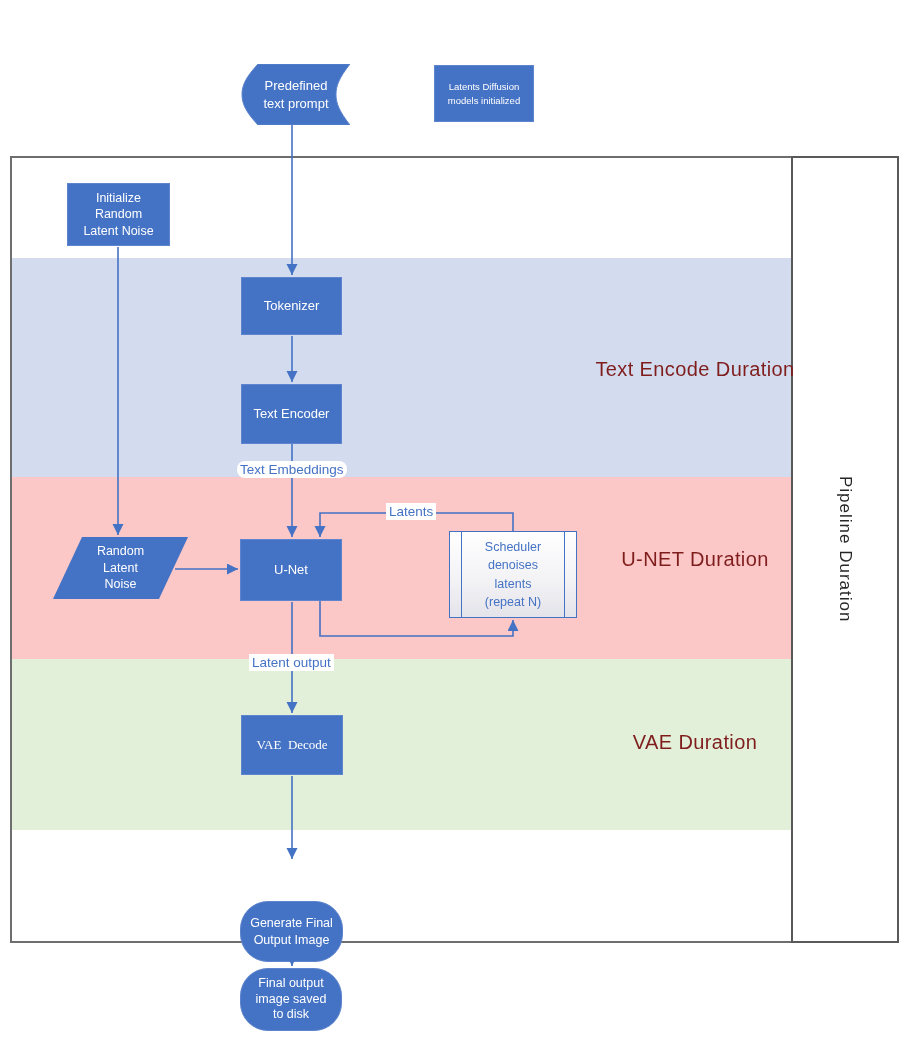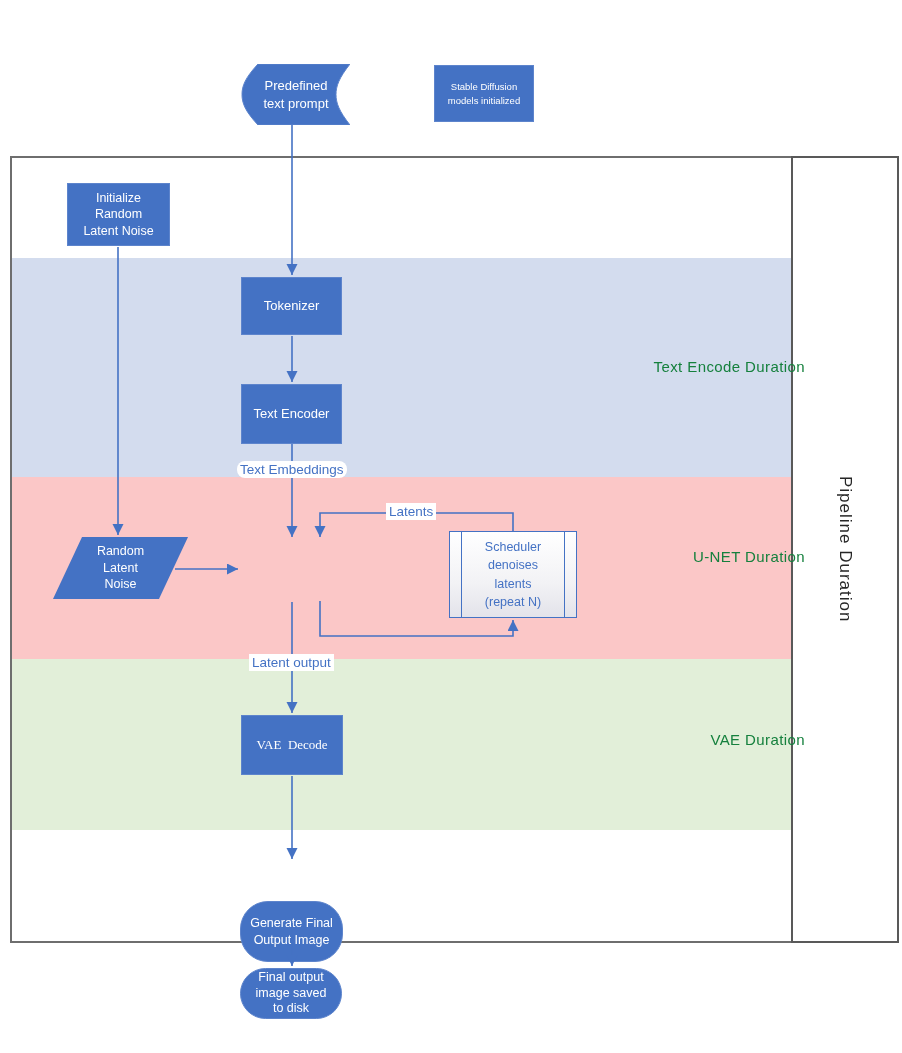--- a/index.html
+++ b/index.html
@@ -12,38 +12,38 @@
   .band{left:11px;width:780px;z-index:1;}
   .band-text-encode{top:258px;height:219px;background:#D3DCEE;}
   .band-unet{top:477px;height:182px;background:#FBC7C7;}
   .band-vae{top:659px;height:171px;background:#E2EFD9;}
   
   .main-frame{left:10px;top:156px;width:780px;height:783px;border:2px solid #6e6e6e;z-index:2;background:transparent;}
   .right-column{left:791px;top:156px;width:104px;height:783px;border:2px solid #595959;background:#ffffff;z-index:2;
     display:flex;align-items:center;justify-content:center;}
   .vertical-label{writing-mode:vertical-rl;font-size:17px;color:#262626;letter-spacing:1px;white-space:nowrap;}
   
-  .region-label{z-index:2;width:220px;text-align:right;font-size:15px;color:#15803d;letter-spacing:.4px;}
+  .region-label{z-index:2;width:220px;text-align:center;font-size:20px;color:#7f1d1d;letter-spacing:.4px;}
   .lbl-text-encode{left:585px;top:358px;}
   .lbl-unet{left:585px;top:548px;}
   .lbl-vae{left:585px;top:731px;}
   
   .node{
     background:#4472C4;border:1px solid #5d84cc;color:#ffffff;z-index:3;
     display:flex;align-items:center;justify-content:center;text-align:center;
     font-size:13px;line-height:1.3;white-space:pre-wrap;box-sizing:border-box;
   }
   .n-tokenizer{left:241px;top:277px;width:101px;height:58px;}
   .n-text-encoder{left:241px;top:384px;width:101px;height:60px;}
   .n-unet{left:240px;top:539px;width:102px;height:62px;}
   .n-vae{left:241px;top:715px;width:102px;height:60px;font-family:Liberation Serif, serif;}
   .n-init{left:67px;top:183px;width:103px;height:63px;font-size:12.5px;}
   .n-sd-init{left:434px;top:65px;width:100px;height:57px;font-size:9.5px;line-height:1.45;}
   .n-terminator1{left:240px;top:861px;width:103px;height:61px;border-radius:28px;font-size:12.5px;margin-top:40px;}
-  .n-terminator2{left:240px;top:968px;width:102px;height:51px;border-radius:28px;font-size:12.5px;line-height:1.25;}
+  .n-terminator2{left:240px;top:968px;width:102px;height:63px;border-radius:28px;font-size:12.5px;line-height:1.25;}
   
   .n-predefined{left:240px;top:64px;width:110px;height:61px;z-index:3;}
   .n-predefined .shape-label{
     position:absolute;left:10px;top:0;width:92px;height:61px;display:flex;align-items:center;justify-content:center;
     text-align:center;color:#fff;font-size:13px;line-height:1.35;white-space:pre-wrap;
   }
   
   .n-parallelogram{
     left:53px;top:537px;width:135px;height:62px;background:#4472C4;z-index:3;
     clip-path:polygon(21.5% 0, 100% 0, 78.5% 100%, 0% 100%);
@@ -90,33 +90,36 @@
 
   <div class="abs n-predefined">
     <svg width="110" height="61" viewBox="0 0 110 61">
       <path d="M 18,0 L 110,0 C 99,14 96,22 96,30.5 C 96,39 99,47 110,61 L 18,61 C 5,47 2,39 2,30.5 C 2,22 5,14 18,0 Z" fill="#4472C4" stroke="#5d84cc" stroke-width="1"></path>
     </svg>
     <div class="shape-label">Predefined
 text prompt</div>
   </div>
 
   <div class="abs node n-sd-init">
-    <span>Stable Diffusion
+    <span>Latents Diffusion
 models initialized</span>
   </div>
   <div class="abs node n-init">
     <span>Initialize
 Random
 Latent Noise</span>
   </div>
   <div class="abs node n-tokenizer">
     <span>Tokenizer</span>
   </div>
   <div class="abs node n-text-encoder">
     <span>Text Encoder</span>
+  </div>
+  <div class="abs node n-unet">
+    <span>U-Net</span>
   </div>
   <div class="abs node n-vae">
     <span>VAE  Decode</span>
   </div>
   <div class="abs node n-terminator1">
     <span>Generate Final
 Output Image</span>
   </div>
   <div class="abs node n-terminator2">
     <span>Final output

